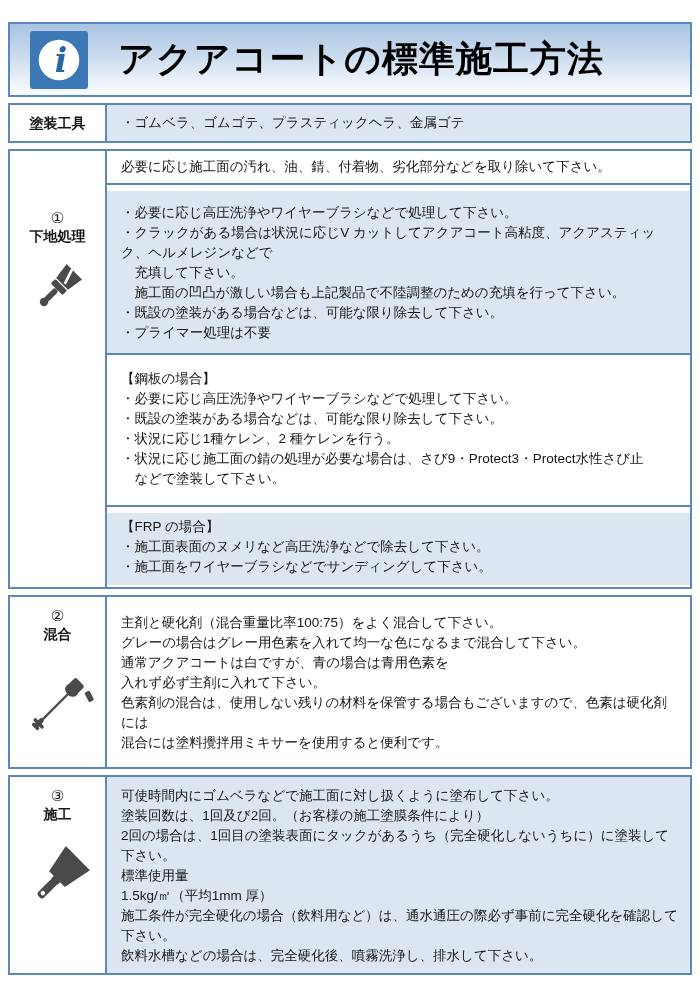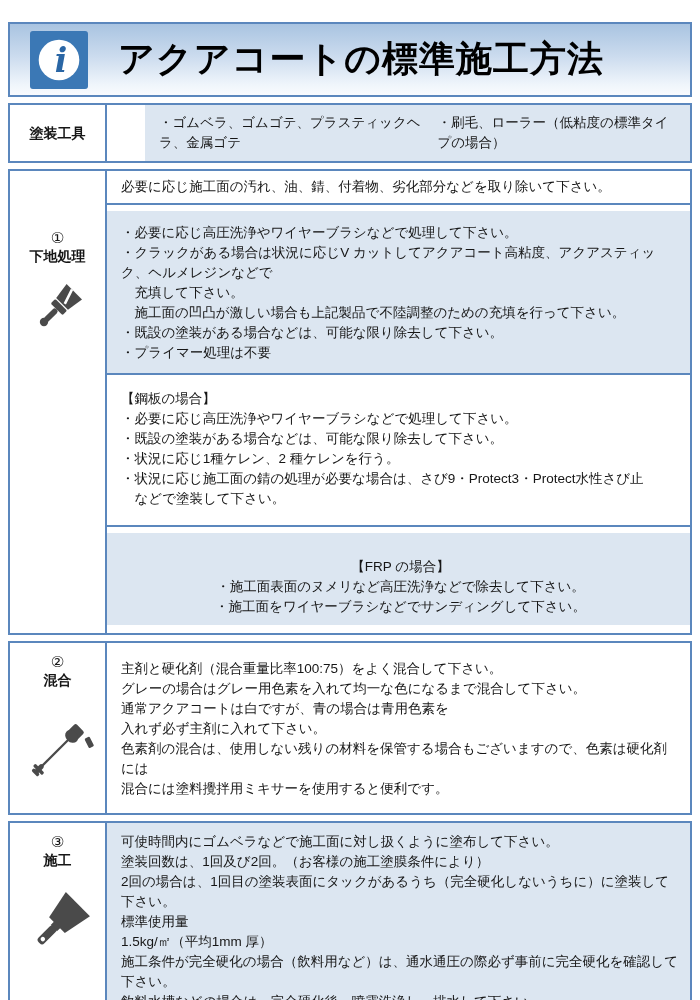--- a/index.html
+++ b/index.html
@@ -31,33 +31,33 @@
     border-right:2px solid var(--border-color);
     display:flex;flex-direction:column;align-items:center;justify-content:center;
     text-align:center;font-weight:bold;font-size:14px;line-height:19px;
     background:#fff;padding:4px 2px;box-sizing:border-box;
   }
   .cell-label.top{justify-content:flex-start;}
   .num{font-size:15px;font-weight:normal;line-height:18px;}
   .cell-content{padding:8px 10px 8px 14px;font-size:13.5px;line-height:20px;box-sizing:border-box;overflow:hidden;}
   .fill-blue{background:var(--light-fill);}
   .fill-white{background:#ffffff;}
-  .v-center{display:flex;flex-direction:row;justify-content:center;margin-left:38px;}
+  .v-center{display:flex;flex-direction:column;justify-content:center;}
   .line{white-space:pre-wrap;}
   
   .stack{padding:0;background:#fff;display:block;}
   .subbox{
     border-bottom:2px solid var(--border-color);
     margin-bottom:6px;padding:6px 10px 6px 14px;
     font-size:13.5px;line-height:20px;box-sizing:border-box;overflow:hidden;
   }
   .subbox.pad-slim{padding-top:6px;padding-bottom:6px;}
   .subbox.mortar{padding-top:12px;padding-bottom:10px;}
   .subbox.steel{padding-top:8px;padding-bottom:16px;}
-  .subbox.last{border-bottom:0;margin-bottom:8px;padding-top:24px;padding-bottom:8px;text-align:center;}
+  .subbox.last{border-bottom:0;margin-bottom:2px;padding-top:4px;padding-bottom:8px;}
   
   .s1-label{padding-top:58px;}
   .s2-label,.s3-label{padding-top:10px;justify-content:flex-start;}
   .s2-content{padding-top:16px;padding-bottom:14px;}
   .s3-content{padding-top:9px;padding-bottom:7px;}
   .tools-content{padding-top:8px;padding-bottom:8px;}
   .tool-icon{margin-top:10px;}
   .tool-fill{fill:var(--tool-icon-color);}
   .badge-fill{fill:var(--icon-blue);}
 </style>
@@ -74,21 +74,20 @@
         <text x="32" y="42" text-anchor="middle" font-size="34" font-style="italic" font-weight="bold" font-family="DejaVu Serif, Liberation Serif, serif" fill="#2a66a5">i</text>
       </svg>
     </div>
     <h1 class="page-title">アクアコートの標準施工方法</h1>
   </div>
 
   <div class="box row">
     <div class="cell-label">塗装工具</div>
     <div class="cell-content fill-blue v-center tools-content">
         <div class="line">・ゴムベラ、ゴムゴテ、プラスティックヘラ、金属ゴテ</div>
-        <div class="line">・刷毛、ローラー（低粘度の標準タイプの場合）</div>
       </div>
   </div>
 
   <div class="box row">
     <div class="cell-label top s1-label">
       <div class="num">①</div>
       <div>下地処理</div>
       <div class="tool-icon">
         <svg width="66" height="64" viewBox="-50 -50 100 100" aria-hidden="true">
           <g transform="rotate(45)">

